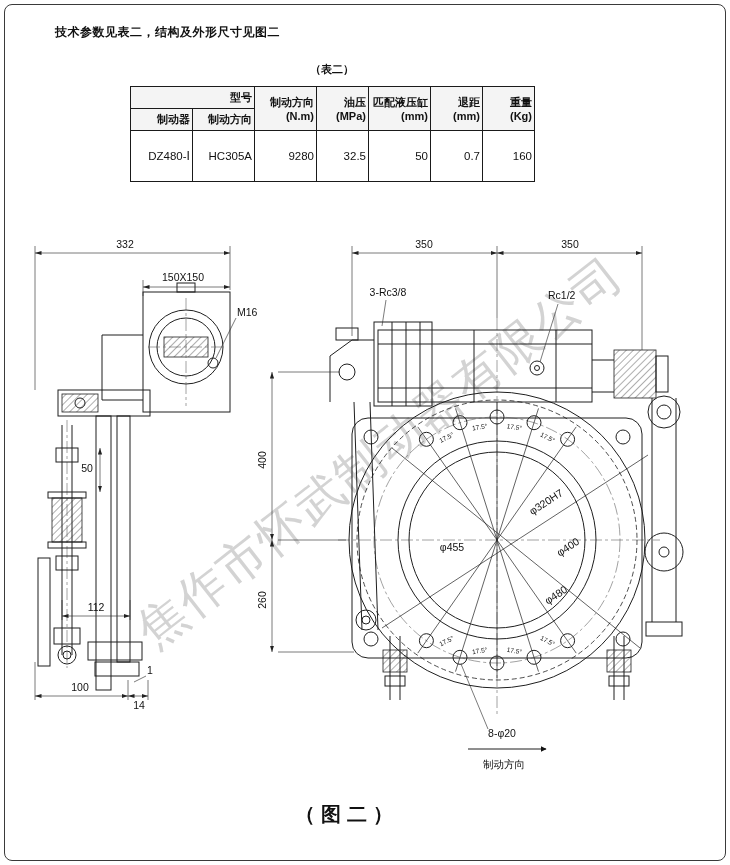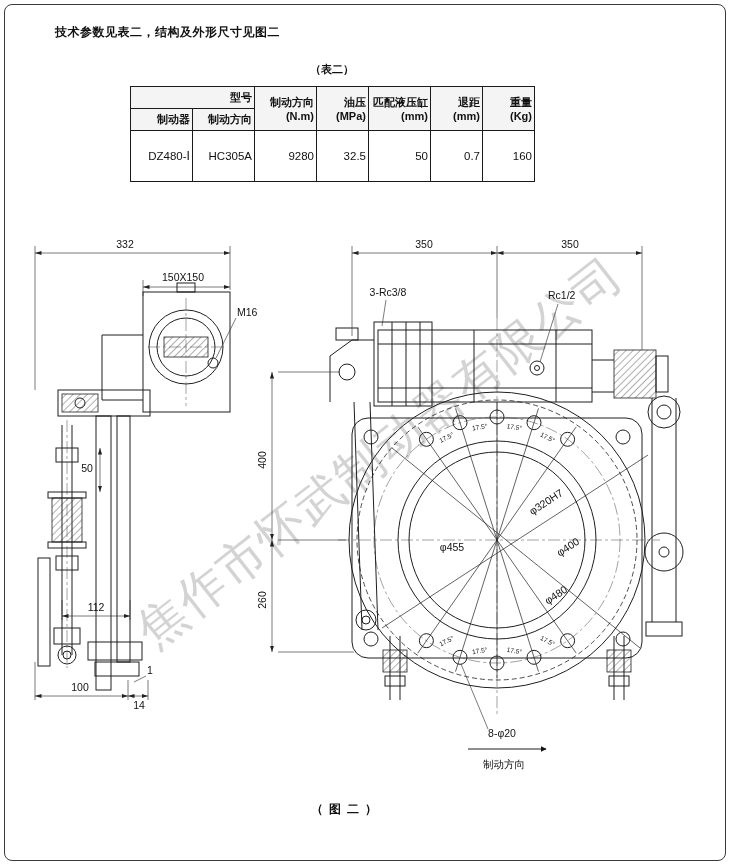--- a/index.html
+++ b/index.html
@@ -5,21 +5,21 @@
   html,body{margin:0;padding:0;background:#e8e8e8;}
   .page{position:relative;width:730px;height:865px;background:#ffffff;overflow:hidden;
         font-family:"Liberation Sans","DejaVu Sans",sans-serif;color:#111;}
   .frame{position:absolute;inset:4px;border:1.6px solid #3a3a3a;border-radius:8px;}
   .top-note{position:absolute;left:55px;top:24px;font-size:12px;font-weight:bold;letter-spacing:.5px;}
   .tbl-caption{position:absolute;left:130px;top:62px;width:404px;text-align:center;font-size:11px;font-weight:bold;}
   table.spec{position:absolute;left:130px;top:86px;border-collapse:collapse;table-layout:fixed;background:#fff;}
   .spec th,.spec td{border:1px solid #1a1a1a;font-size:11px;text-align:right;padding:0 2px;}
   .spec th{background:#f4f4f4;font-weight:bold;height:21px;}
   .spec td{height:50px;font-size:11.5px;}
-  .fig-caption{position:absolute;left:0;top:801px;width:694px;text-align:center;font-size:12px;
+  .fig-caption{position:absolute;left:0;top:801px;width:694px;text-align:center;font-size:20px;
                font-weight:bold;letter-spacing:6px;}
   svg.drawing{position:absolute;left:0;top:225px;}
   .wm{fill:#a8a8a8;opacity:.5;font-size:48px;letter-spacing:2px;text-anchor:middle;stroke:none;}
   .vw *:not(text){stroke:#1f1f1f;stroke-width:1;fill:none;}
   .vw .thin{stroke-width:.7;}
   .vw .hfill{fill:url(#hatch);stroke-width:.8;}
   .vw .cl{stroke-width:.55;stroke:#555;stroke-dasharray:12 3 3 3;}
   .vw .dsh{stroke-dasharray:5 3;stroke-width:.8;}
   .vw .dim,.vw .ext,.vw .ldr{stroke-width:.65;stroke:#333;}
   .vw text{fill:#111;stroke:none;font-size:10.5px;text-anchor:middle;}

